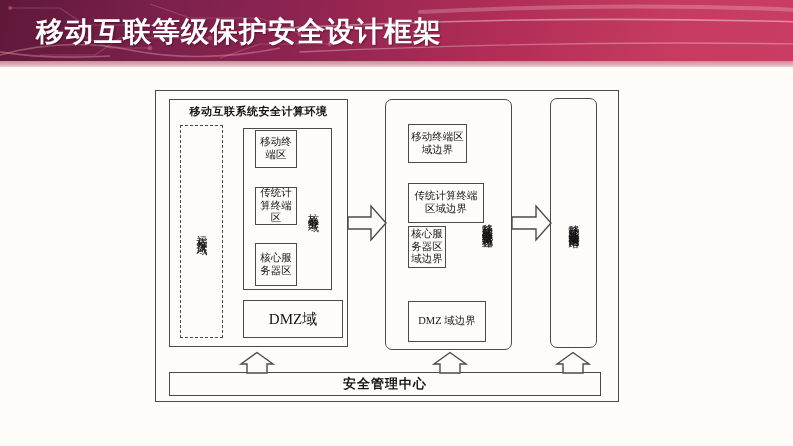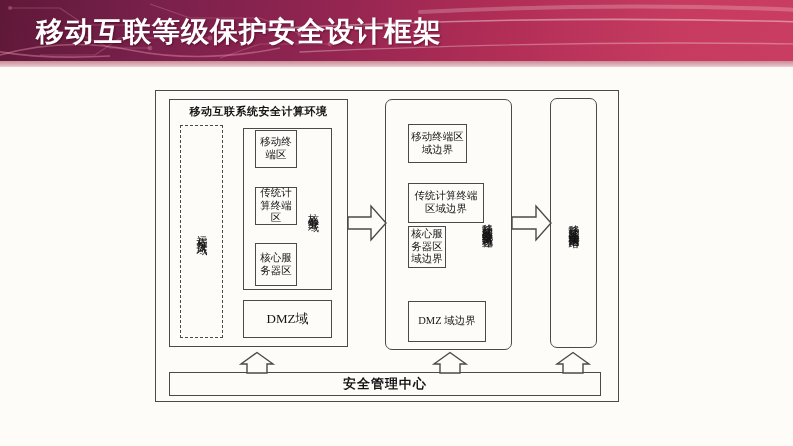--- a/index.html
+++ b/index.html
@@ -109,21 +109,21 @@
   <div class="dbox dashed" style="left:180px; top:125px; width:43px; height:213px;">
     <div class="vtext" style="left:0; top:0; width:100%; height:100%;">远程接入域</div>
   </div>
 
   <div class="dbox" style="left:243px; top:128px; width:89px; height:162px;"></div>
   <div class="cellbox" style="left:255px; top:130px; width:42px; height:38px;">移动终端区</div>
   <div class="cellbox" style="left:255px; top:187px; width:42px; height:38px;">传统计算终端区</div>
   <div class="cellbox" style="left:255px; top:243px; width:42px; height:43px;">核心服务器区</div>
   <div class="vtext" style="left:303px; top:140px; width:20px; height:138px;">核心业务域</div>
 
-  <div class="cellbox" style="left:243px; top:300px; width:89px; height:38px; font-size:13px;">DMZ域</div>
+  <div class="cellbox" style="left:243px; top:300px; width:100px; height:38px; font-size:15px;">DMZ域</div>
 
   <div class="dbox rounded" style="left:385px; top:99px; width:127px; height:251px;"></div>
   <div class="cellbox" style="left:408px; top:124px; width:59px; height:39px;">移动终端区域边界</div>
   <div class="cellbox" style="left:408px; top:183px; width:76px; height:40px;">传统计算终端区域边界</div>
   <div class="cellbox" style="left:408px; top:226px; width:38px; height:42px;">核心服务器区域边界</div>
   <div class="cellbox" style="left:408px; top:301px; width:78px; height:41px;">DMZ 域边界</div>
   <div class="vtext" style="left:477px; top:138px; width:20px; height:168px; letter-spacing:1.2px;">移动互联系统安全区域边界</div>
 
   <div class="dbox rounded" style="left:550px; top:98px; width:47px; height:250px;">
     <div class="vtext" style="left:0; top:0; width:100%; height:100%; letter-spacing:1.2px;">移动互联系统安全通信网络</div>

